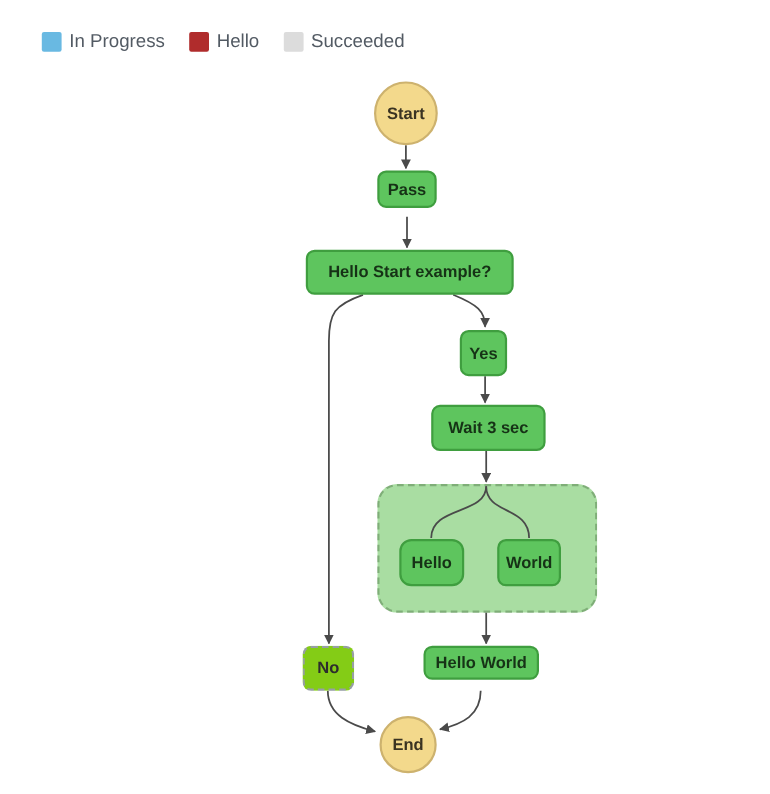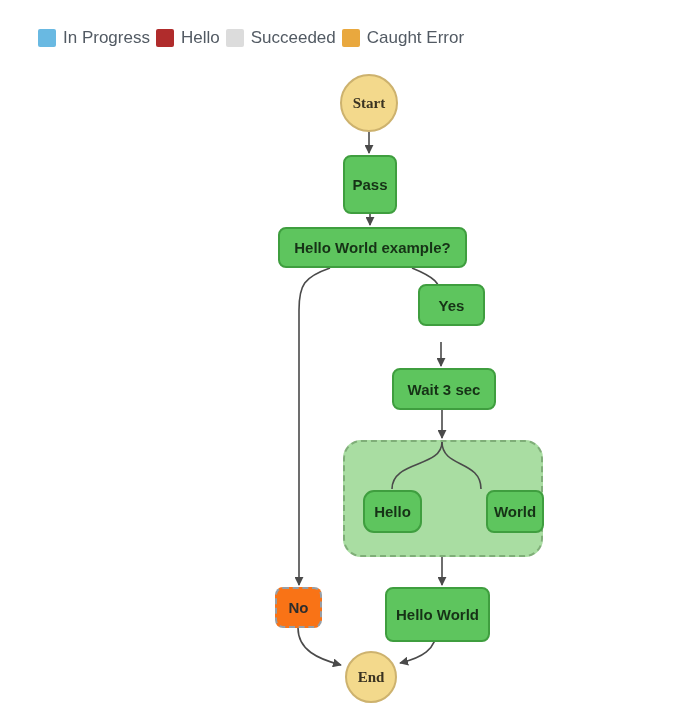--- a/index.html
+++ b/index.html
@@ -1,58 +1,54 @@
 <!DOCTYPE html>
 <html style="--succeeded-fill: #5ec55e; --succeeded-border: #3f9e3f; --terminal-fill: #f3d98c; --terminal-border: #cdb26e; --group-fill: #a9dda2; --group-border: #7fae78; --not-executed-border: #979ea5; --edge: #4a4a4a;"><head>
 <meta charset="utf-8">
 <style>
   html,body{margin:0;padding:0;background:#ffffff;}
   body{width:700px;height:722px;position:relative;font-family:"Liberation Sans",sans-serif;overflow:hidden;}
 
   
-  .legend{position:absolute;left:10px;top:28px;display:flex;align-items:center;gap:6px;padding-left:28px;}
+  .legend{position:absolute;left:10px;top:28px;display:flex;align-items:center;gap:22px;padding-left:28px;}
   .legend-item{display:flex;align-items:center;gap:7px;font-size:17px;color:#525a63;}
   .legend-swatch{width:18px;height:18px;border-radius:2px;flex:0 0 auto;}
 
   
   svg.edges{position:absolute;left:0;top:0;pointer-events:none;}
   svg.edges path.edge{fill:none;stroke:var(--edge,#4a4a4a);stroke-width:1.6px;}
   #arrowhead path{fill:var(--edge,#4a4a4a);}
 
   
   .node{position:absolute;display:flex;align-items:center;justify-content:center;
         font-weight:700;font-size:15px;box-sizing:border-box;text-align:center;cursor:pointer;}
   .state{background:var(--succeeded-fill,#5ec55e);border:2px solid var(--succeeded-border,#3f9e3f);
          border-radius:8px;color:#163216;}
   .terminal{background:var(--terminal-fill,#f3d98c);border:2px solid var(--terminal-border,#cdb26e);
-            border-radius:50%;color:#3a3322;font-family:Liberation Serif, serif;}
-  .not-executed{background:#f97316;border:2px dashed var(--not-executed-border,#979ea5);
+            border-radius:50%;color:#3a3322;}
+  .not-executed{background:#84cc16;border:2px dashed var(--not-executed-border,#979ea5);
                 border-radius:8px;color:#2d2d2d;}
   .group{position:absolute;background:var(--group-fill,#a9dda2);
          border:2px dashed var(--group-border,#7fae78);border-radius:18px;box-sizing:border-box;}
 </style>
 </head>
 <body>
 
 <div class="legend">
   <div class="legend-item">
     <span class="legend-swatch" style="background-color: rgb(105, 185, 226);"></span>
     <span>In Progress</span>
   </div>
   <div class="legend-item">
     <span class="legend-swatch" style="background-color: rgb(176, 44, 44);"></span>
     <span>Hello</span>
   </div>
   <div class="legend-item">
     <span class="legend-swatch" style="background-color: rgb(220, 220, 220);"></span>
     <span>Succeeded</span>
-  </div>
-  <div class="legend-item">
-    <span class="legend-swatch" style="background-color: rgb(233, 168, 62);"></span>
-    <span>Caught Error</span>
   </div>
 </div>
 
 <div class="group" style="left:343px;top:440px;width:200px;height:117px;"></div>
 
 <svg class="edges" width="700" height="722" viewBox="0 0 700 722">
   <defs>
     <marker id="arrowhead" viewBox="0 0 10 10" refX="9" refY="5" markerWidth="9" markerHeight="9" orient="auto" markerUnits="userSpaceOnUse">
       <path d="M0,0 L10,5 L0,10 z"></path>
     </marker>
@@ -65,29 +61,29 @@
   <path class="edge" marker-end="url(#arrowhead)" d="M442,410 L442,438"></path>
   <path class="edge" d="M442,442 C442,468 392,460 392,489"></path>
   <path class="edge" d="M442,442 C442,468 481,460 481,489"></path>
   <path class="edge" marker-end="url(#arrowhead)" d="M442,557 L442,585"></path>
   <path class="edge" marker-end="url(#arrowhead)" d="M298,628 C298,650 318,659 341,665"></path>
   <path class="edge" marker-end="url(#arrowhead)" d="M437,628 C437,650 421,658 400,663"></path>
 </svg>
 
 <div class="node terminal" style="left:340px;top:74px;width:58px;height:58px;">Start</div>
 
-<div class="node state" style="left:343px;top:155px;width:54px;height:59px;">Pass</div>
+<div class="node state" style="left:343px;top:155px;width:54px;height:34px;">Pass</div>
 
-<div class="node state" style="left:278px;top:227px;width:189px;height:41px;">Hello World example?</div>
+<div class="node state" style="left:278px;top:227px;width:189px;height:41px;">Hello Start example?</div>
 
-<div class="node state" style="left:418px;top:284px;width:67px;height:42px;">Yes</div>
+<div class="node state" style="left:418px;top:300px;width:43px;height:42px;">Yes</div>
 
 <div class="node state" style="left:392px;top:368px;width:104px;height:42px;">Wait 3 sec</div>
 
 <div class="node state" style="left:363px;top:490px;width:59px;height:43px;border-radius:11px;">Hello</div>
 
-<div class="node state" style="left:452px;top:490px;width:58px;height:43px;margin-left:34px;">World</div>
+<div class="node state" style="left:452px;top:490px;width:58px;height:43px;">World</div>
 
 <div class="node not-executed" style="left:275px;top:587px;width:47px;height:41px;">No</div>
 
-<div class="node state" style="left:385px;top:587px;width:105px;height:55px;">Hello World</div>
+<div class="node state" style="left:385px;top:587px;width:105px;height:31px;">Hello World</div>
 
 <div class="node terminal" style="left:345px;top:651px;width:52px;height:52px;">End</div>
 
 </body></html>

